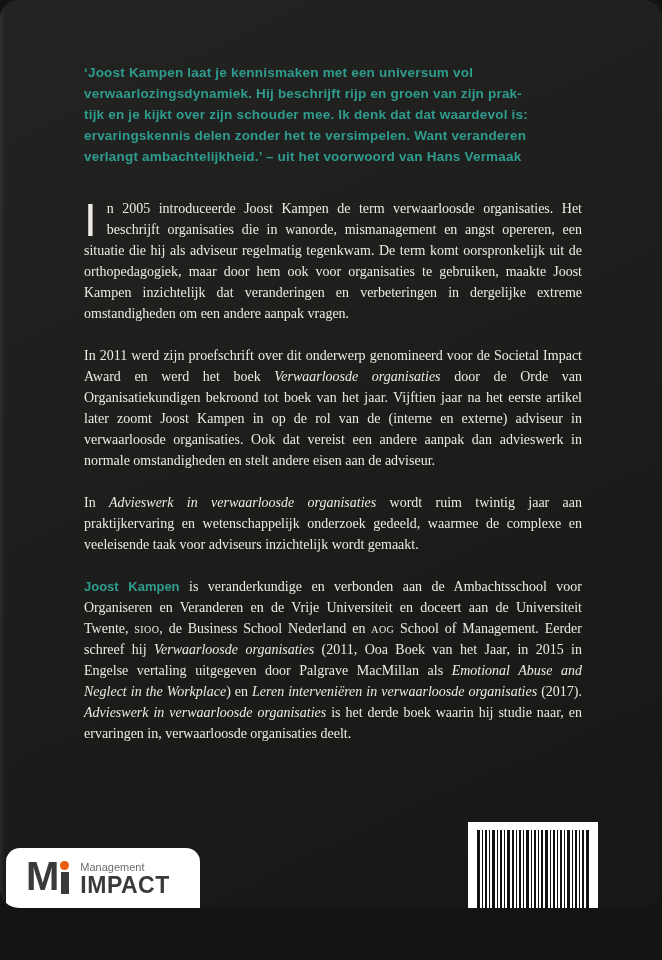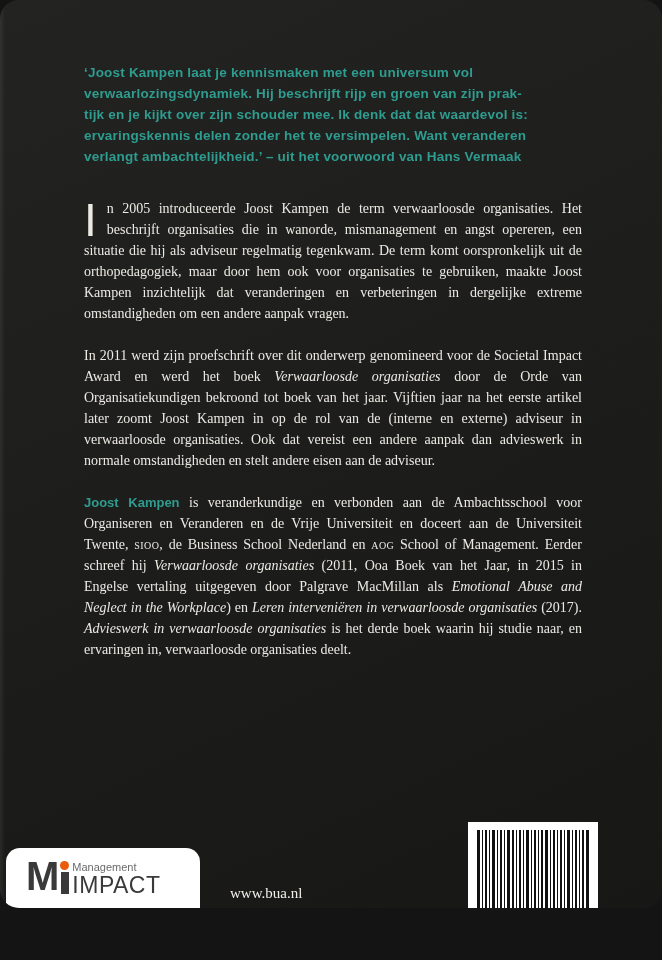--- a/index.html
+++ b/index.html
@@ -57,27 +57,27 @@
   }
   .logo-row { display:flex; align-items:flex-start; }
   .logo-mi { display:flex; align-items:flex-start; }
   .logo-m {
     font-family:"Liberation Sans", sans-serif; font-weight:bold;
     font-size:40px; line-height:0.82; color:#3a3a3a; letter-spacing:-1px;
   }
   .logo-i { display:flex; flex-direction:column; align-items:center; margin-left:2px; margin-top:1px; }
   .logo-dot { width:9px; height:9px; border-radius:50%; margin-bottom:2px; }
   .logo-ibar { width:8px; height:22px; background:#3a3a3a; }
-  .logo-names { margin-left:3px; margin-top:1px; }
+  .logo-names { margin-left:11px; margin-top:1px; }
   .logo-line1 {
     font-family:"Liberation Sans", sans-serif;
     font-size:11px; color:#6b6b6b; line-height:1.1;
   }
   .logo-line2 {
-    font-family:"Liberation Sans", sans-serif; font-weight:normal;
+    font-family:"Liberation Sans", sans-serif; font-weight:bold;
     font-size:23px; color:#3a3a3a; letter-spacing:0.5px; line-height:1.05;
   }
   .logo-tagline {
     margin-top:15px; font-family:"Liberation Sans", sans-serif;
     font-size:8.5px; color:#3f3f3f;
   }
   .logo-tagline b { font-weight:bold; }
 
   
   .urls {
@@ -110,44 +110,41 @@
 
   <div class="quote">‘Joost Kampen laat je kennismaken met een universum vol
 verwaarlozingsdynamiek. Hij beschrijft rijp en groen van zijn prak-
 tijk en je kijkt over zijn schouder mee. Ik denk dat dat waardevol is:
 ervaringskennis delen zonder het te versimpelen. Want veranderen
 verlangt ambachtelijkheid.’ – uit het voorwoord van Hans Vermaak</div>
 
   <div class="body-text">
     <p><span class="dropcap">I</span><span><span>n 2005 introduceerde Joost Kampen de term verwaarloosde organisaties. Het beschrijft organisaties die in wanorde, mismanagement en angst opereren, een situatie die hij als adviseur regelmatig tegenkwam. De term komt oorspronkelijk uit de orthopedagogiek, maar door hem ook voor organisaties te gebruiken, maakte Joost Kampen inzichtelijk dat veranderingen en verbeteringen in dergelijke extreme omstandigheden om een andere aanpak vragen.</span></span></p>
     <p><span>In 2011 werd zijn proefschrift over dit onderwerp genomineerd voor de Societal Impact Award en werd het boek </span><span class="seg-i">Verwaarloosde organisaties</span><span> door de Orde van Organisatiekundigen bekroond tot boek van het jaar. Vijftien jaar na het eerste artikel later zoomt Joost Kampen in op de rol van de (interne en externe) adviseur in verwaarloosde organisaties. Ook dat vereist een andere aanpak dan advieswerk in normale omstandigheden en stelt andere eisen aan de adviseur.</span></p>
+    <p><span>In </span><span class="seg-i">Advieswerk in verwaarloosde organisaties</span><span> wordt ruim twintig jaar aan praktijkervaring en wetenschappelijk onderzoek gedeeld, waarmee de complexe en veeleisende taak voor adviseurs inzichtelijk wordt gemaakt.</span></p>
     <p><span class="seg-teal">Joost Kampen</span><span> is veranderkundige en verbonden aan de Ambachtsschool voor Organiseren en Veranderen en de Vrije Universiteit en doceert aan de Universiteit Twente, </span><span class="seg-sc">sioo</span><span>, de Business School Nederland en </span><span class="seg-sc">aog</span><span> School of Management. Eerder schreef hij </span><span class="seg-i">Verwaarloosde organisaties</span><span> (2011, Ooa Boek van het Jaar, in 2015 in Engelse vertaling uitgegeven door Palgrave MacMillan als </span><span class="seg-i">Emotional Abuse and Neglect in the Workplace</span><span>) en </span><span class="seg-i">Leren interveniëren in verwaarloosde organisaties</span><span> (2017). </span><span class="seg-i">Advieswerk in verwaarloosde organisaties</span><span> is het derde boek waarin hij studie naar, en ervaringen in, verwaarloosde organisaties deelt.</span></p>
   </div>
 
   <div class="logo-box">
     <div class="logo-row">
       <div class="logo-mi">
         <span class="logo-m">M</span>
         <span class="logo-i">
           <span class="logo-dot" style="background: rgb(232, 92, 12);"></span>
           <span class="logo-ibar"></span>
         </span>
       </div>
       <div class="logo-names">
         <div class="logo-line1">Management</div>
         <div class="logo-line2">IMPACT</div>
       </div>
     </div>
     <div class="logo-tagline"><span>onderdeel van </span><b>Boom</b><span> uitgevers</span></div>
   </div>
 
-  <div class="urls">
-    <div>www.bua.nl</div>
-    <div>www.managementimpact.nl</div>
-  </div>
 
   <div class="barcode">
     <svg viewBox="0 0 112 78" preserveAspectRatio="none" fill="#111">
       <rect x="0" y="0" width="3" height="78"></rect>
         <rect x="5" y="0" width="1" height="78"></rect>
       <rect x="8" y="0" width="2" height="78"></rect>
         <rect x="12" y="0" width="1" height="78"></rect>
       <rect x="15" y="0" width="3" height="78"></rect>
         <rect x="20" y="0" width="1" height="78"></rect>
       <rect x="23" y="0" width="2" height="78"></rect>

